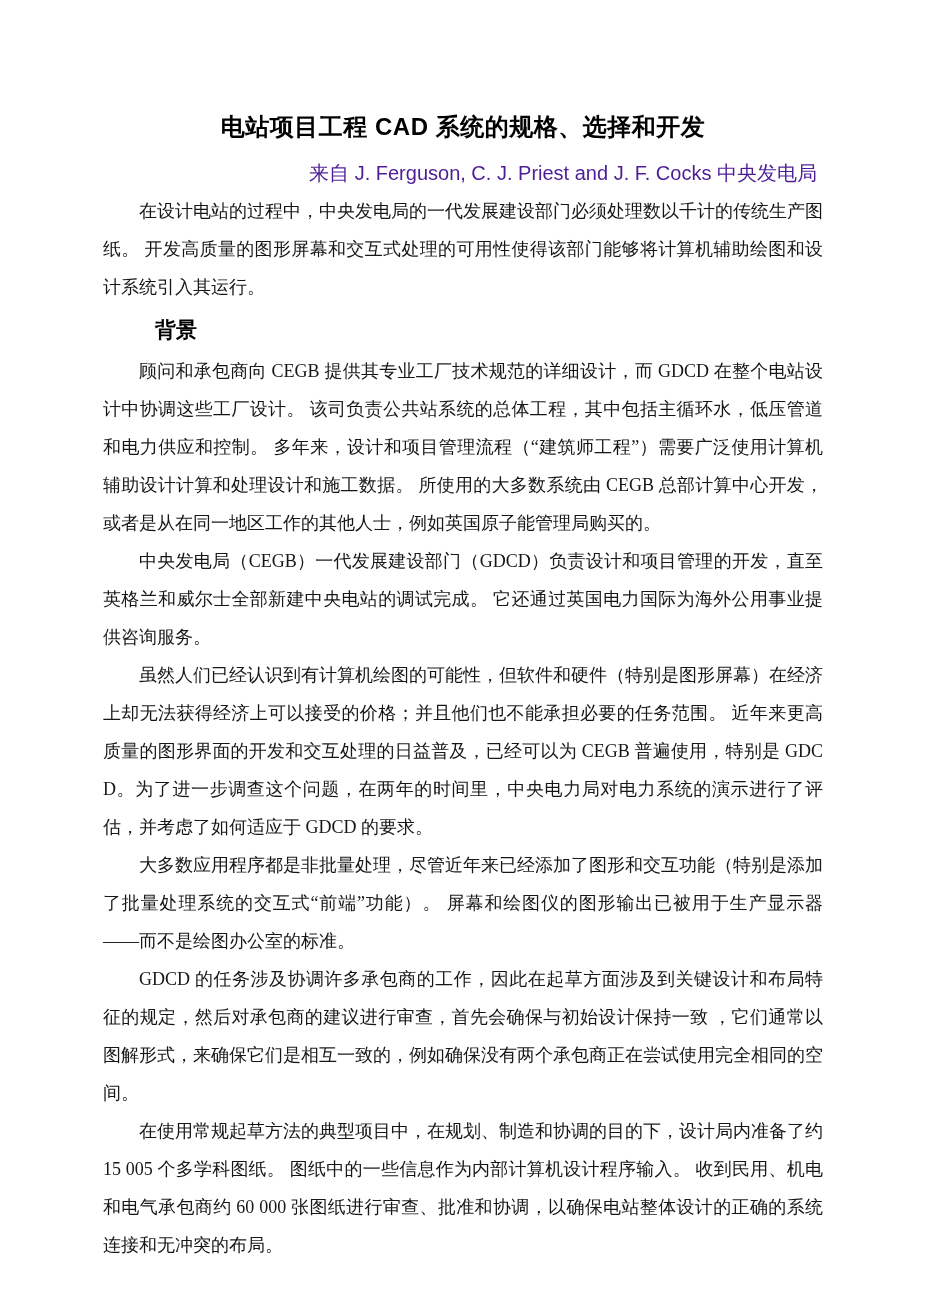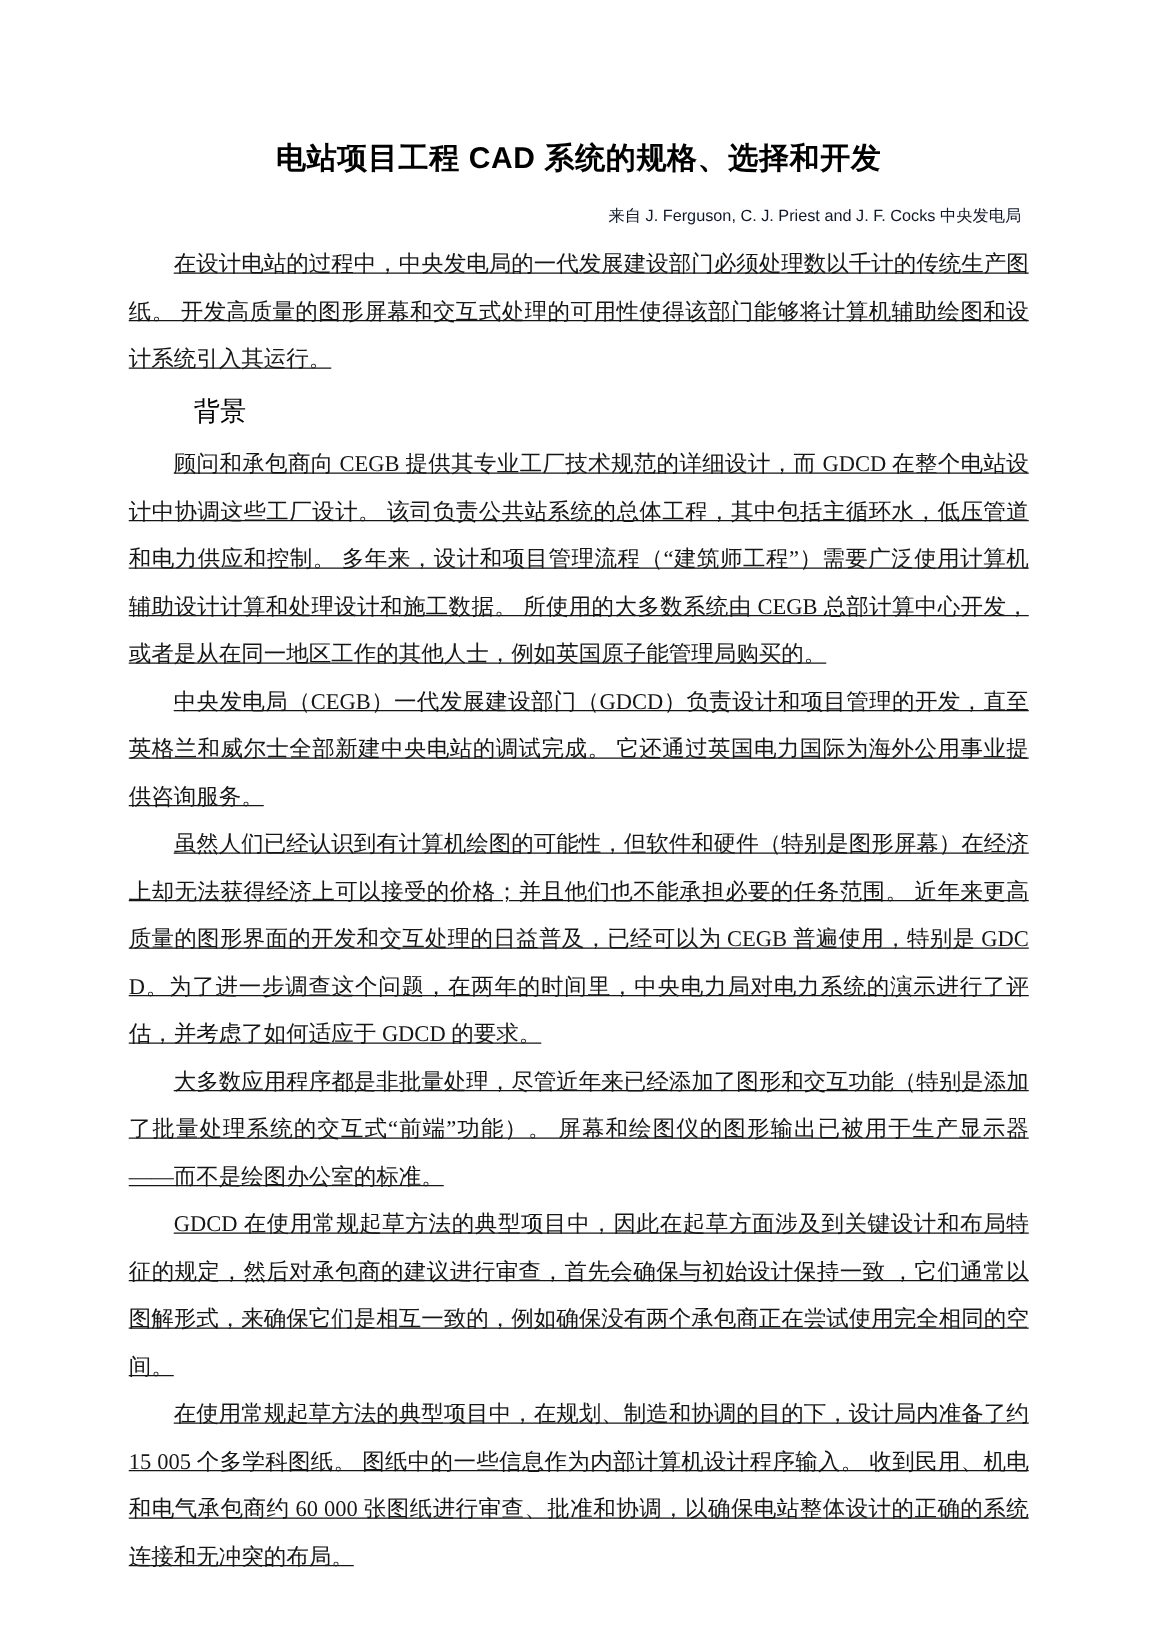--- a/index.html
+++ b/index.html
@@ -26,39 +26,38 @@
     font-weight: 700;
     font-size: 24px;
     line-height: 34px;
     color: #000000;
     letter-spacing: 0.5px;
   }
   .byline {
     margin: 0 6px 6px 0;
     text-align: right;
     font-family: "Liberation Sans", "DejaVu Sans", sans-serif;
-    font-size: 13px;
+    font-size: 20px;
     line-height: 26px;
-    color: #0f172a;
+    color: #4c1d95;
   }
   .body-para {
     margin: 0;
     font-size: 18px;
     line-height: 38px;
     text-align: justify;
     text-indent: 2em;
     color: #161616;
     word-break: break-all;
-    text-decoration: underline;
   }
   .section-heading {
     margin: 4px 0 2px 0;
     padding-left: 52px;
     font-family: "Liberation Sans", "DejaVu Sans", sans-serif;
-    font-weight: 400;
+    font-weight: 700;
     font-size: 21px;
     line-height: 40px;
     color: #000000;
   }
 </style>
 </head>
 <body>
 
 <div class="page">
   <h1 class="doc-title">电站项目工程 CAD 系统的规格、选择和开发</h1>
@@ -70,16 +69,16 @@
   <h2 class="section-heading">背景</h2>
 
   <p class="body-para">顾问和承包商向 CEGB 提供其专业工厂技术规范的详细设计，而 GDCD 在整个电站设计中协调这些工厂设计。 该司负责公共站系统的总体工程，其中包括主循环水，低压管道和电力供应和控制。 多年来，设计和项目管理流程（“建筑师工程”）需要广泛使用计算机辅助设计计算和处理设计和施工数据。 所使用的大多数系统由 CEGB 总部计算中心开发，或者是从在同一地区工作的其他人士，例如英国原子能管理局购买的。</p>
 
   <p class="body-para">中央发电局（CEGB）一代发展建设部门（GDCD）负责设计和项目管理的开发，直至英格兰和威尔士全部新建中央电站的调试完成。 它还通过英国电力国际为海外公用事业提供咨询服务。</p>
 
   <p class="body-para">虽然人们已经认识到有计算机绘图的可能性，但软件和硬件（特别是图形屏幕）在经济上却无法获得经济上可以接受的价格；并且他们也不能承担必要的任务范围。 近年来更高质量的图形界面的开发和交互处理的日益普及，已经可以为 CEGB 普遍使用，特别是 GDCD。为了进一步调查这个问题，在两年的时间里，中央电力局对电力系统的演示进行了评估，并考虑了如何适应于 GDCD 的要求。</p>
 
   <p class="body-para">大多数应用程序都是非批量处理，尽管近年来已经添加了图形和交互功能（特别是添加了批量处理系统的交互式“前端”功能）。 屏幕和绘图仪的图形输出已被用于生产显示器——而不是绘图办公室的标准。</p>
 
-  <p class="body-para">GDCD 在使用常规起草方法的典型项目中，因此在起草方面涉及到关键设计和布局特征的规定，然后对承包商的建议进行审查，首先会确保与初始设计保持一致 ，它们通常以图解形式，来确保它们是相互一致的，例如确保没有两个承包商正在尝试使用完全相同的空间。</p>
+  <p class="body-para">GDCD 的任务涉及协调许多承包商的工作，因此在起草方面涉及到关键设计和布局特征的规定，然后对承包商的建议进行审查，首先会确保与初始设计保持一致 ，它们通常以图解形式，来确保它们是相互一致的，例如确保没有两个承包商正在尝试使用完全相同的空间。</p>
 
   <p class="body-para">在使用常规起草方法的典型项目中，在规划、制造和协调的目的下，设计局内准备了约 15 005 个多学科图纸。 图纸中的一些信息作为内部计算机设计程序输入。 收到民用、机电和电气承包商约 60 000 张图纸进行审查、批准和协调，以确保电站整体设计的正确的系统连接和无冲突的布局。</p>
 </div>
 
 </body></html>

